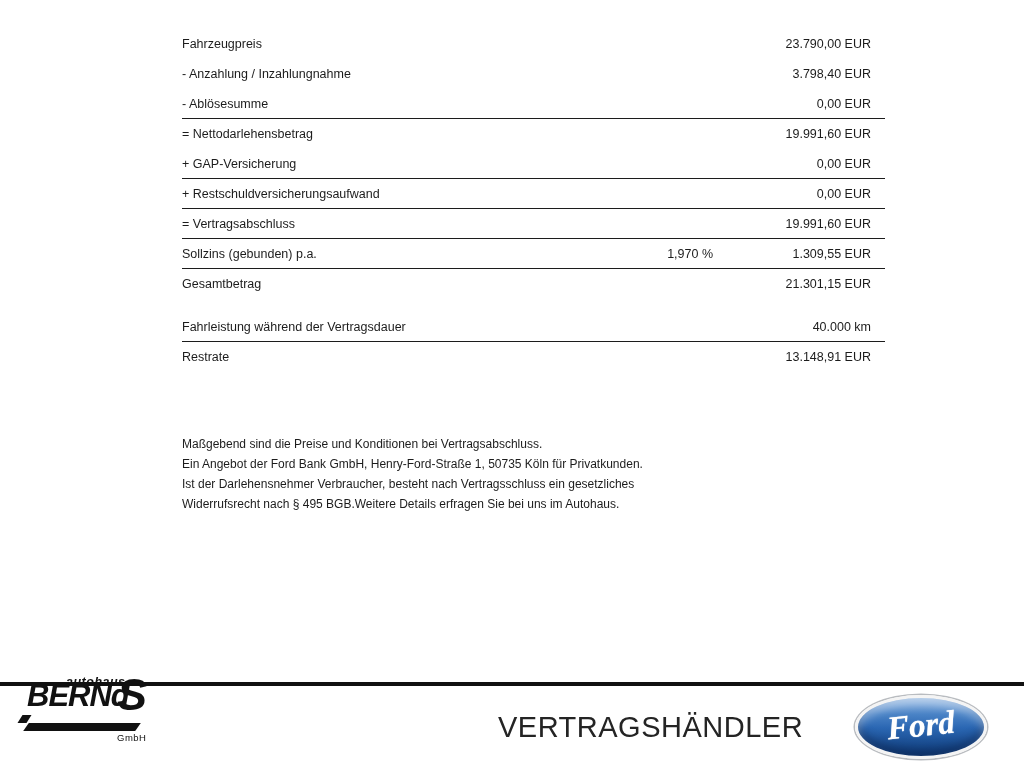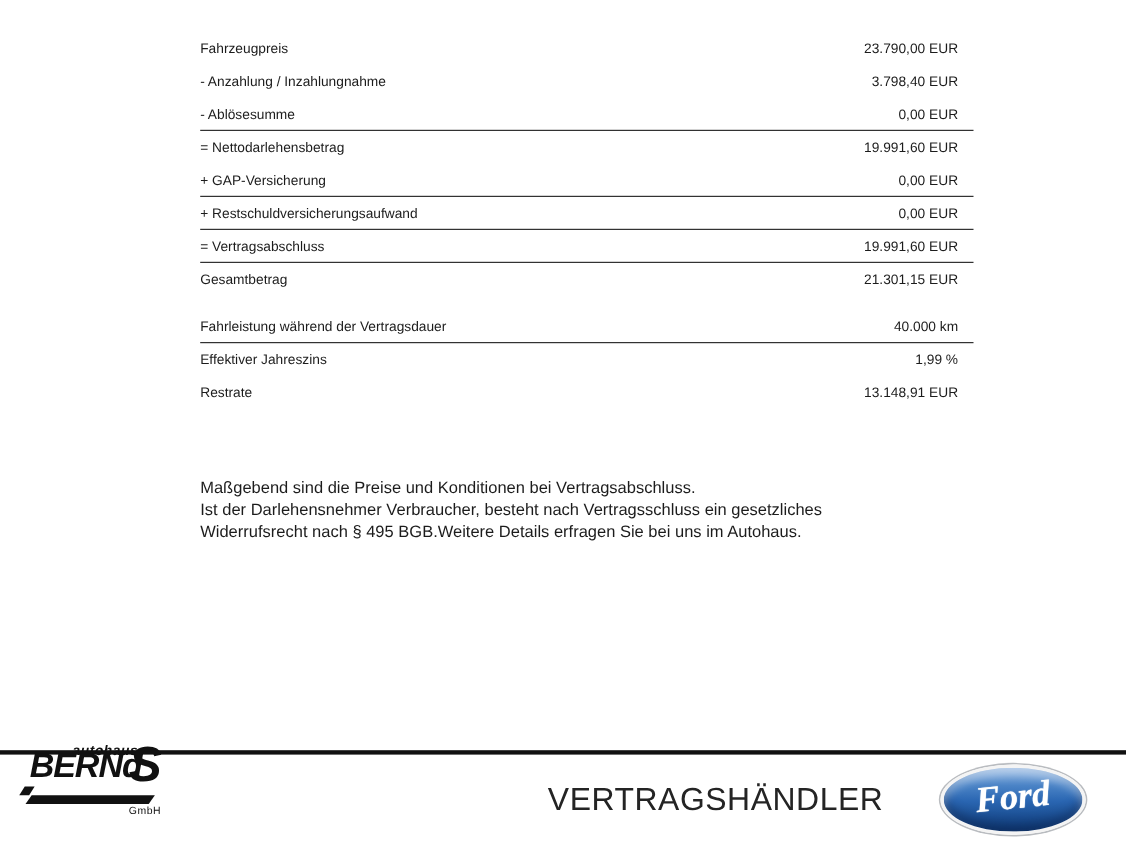--- a/index.html
+++ b/index.html
@@ -12,21 +12,21 @@
   
   .finance-table {position:absolute; left:182px; top:29px; width:703px;}
   .frow {position:relative; height:30px; box-sizing:border-box; font-size:12.5px;}
   .frow.line {border-bottom:1.5px solid var(--rule,#1c1c1c);}
   .frow.gap {margin-bottom:13px;}
   .flabel {position:absolute; left:0; top:50%; transform:translateY(-50%); white-space:nowrap;}
   .fmid   {position:absolute; right:172px; top:50%; transform:translateY(-50%); white-space:nowrap;}
   .fvalue {position:absolute; right:14px; top:50%; transform:translateY(-50%); white-space:nowrap;text-align:center;}
 
   
-  .disclaimer {position:absolute; left:182px; top:434px; font-size:15px; line-height:20px;}
+  .disclaimer {position:absolute; left:182px; top:434px; font-size:12px; line-height:20px;}
 
   
   .footer-bar {position:absolute; left:0; top:682px; width:1024px; height:4px; background:var(--bar,#111);}
 
   .bernds-logo {position:absolute; left:18px; top:668px; width:150px; height:78px; color:var(--logo_black,#111);}
   .bl-autohaus {position:absolute; left:48px; top:7px; font-weight:bold; font-style:italic; font-size:12.5px; letter-spacing:0.5px;}
   .bl-name {position:absolute; left:9px; top:12px; font-weight:bold; font-style:italic; font-size:31px; letter-spacing:-1px; line-height:1;}
   .bl-s {position:absolute; left:99px; top:4px; font-weight:bold; font-style:italic; font-size:45px; line-height:1;}
   .bl-dot {position:absolute; left:2px; top:47px; width:9px; height:8px; background:var(--logo_black,#111); transform:skewX(-32deg);}
   .bl-bar {position:absolute; left:8px; top:55px; width:112px; height:8px; background:var(--logo_black,#111); transform:skewX(-35deg);}
@@ -82,44 +82,45 @@
       <div class="frow line">
     <span class="flabel">+ Restschuldversicherungsaufwand</span>
     <span class="fmid"></span>
     <span class="fvalue">0,00 EUR</span>
   </div>
       <div class="frow line">
     <span class="flabel">= Vertragsabschluss</span>
     <span class="fmid"></span>
     <span class="fvalue">19.991,60 EUR</span>
   </div>
+      <div class="frow line">
+    <span class="flabel">Sollzins (gebunden) p.a.</span>
+    <span class="fmid">1,970 %</span>
+    <span class="fvalue">1.309,55 EUR</span>
+  </div>
       <div class="frow gap">
     <span class="flabel">Gesamtbetrag</span>
     <span class="fmid"></span>
     <span class="fvalue">21.301,15 EUR</span>
   </div>
       <div class="frow line">
     <span class="flabel">Fahrleistung während der Vertragsdauer</span>
     <span class="fmid"></span>
     <span class="fvalue">40.000 km</span>
   </div>
       <div class="frow">
-    <span class="flabel">Effektiver Jahreszins</span>
-    <span class="fmid"></span>
-    <span class="fvalue">1,99 %</span>
-  </div>
-      <div class="frow">
     <span class="flabel">Restrate</span>
     <span class="fmid"></span>
     <span class="fvalue">13.148,91 EUR</span>
   </div>
     </div>
 
   <div class="disclaimer" id="disclaimer-container">
       <div class="dline">Maßgebend sind die Preise und Konditionen bei Vertragsabschluss.</div>
+      <div class="dline">Ein Angebot der Ford Bank GmbH, Henry-Ford-Straße 1, 50735 Köln für Privatkunden.</div>
       <div class="dline">Ist der Darlehensnehmer Verbraucher, besteht nach Vertragsschluss ein gesetzliches</div>
       <div class="dline">Widerrufsrecht nach § 495 BGB.Weitere Details erfragen Sie bei uns im Autohaus.</div>
     </div>
 
   <div class="footer-bar"></div>
 
   <div class="bernds-logo">
     <span class="bl-autohaus">autohaus</span>
     <span class="bl-name">BERNd</span>
     <span class="bl-s">S</span>

